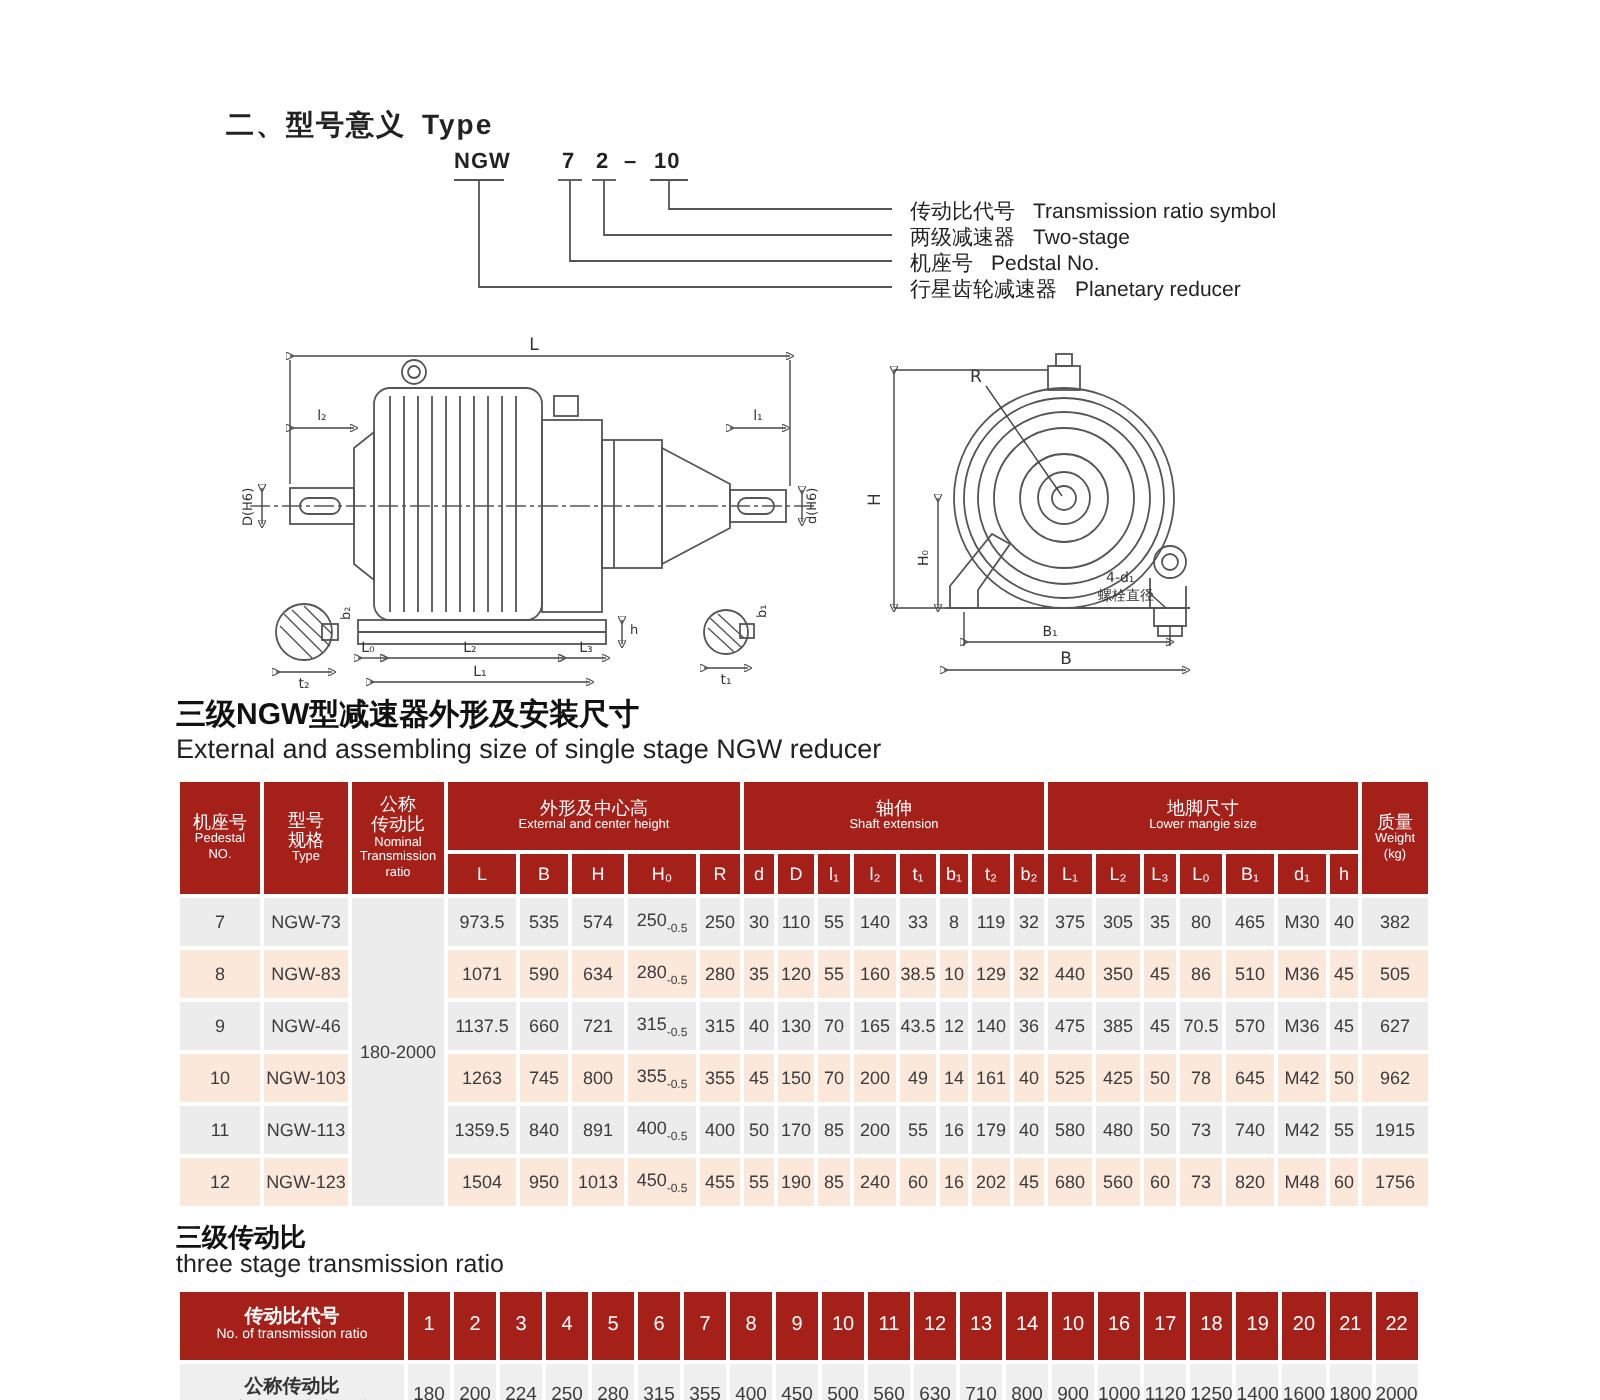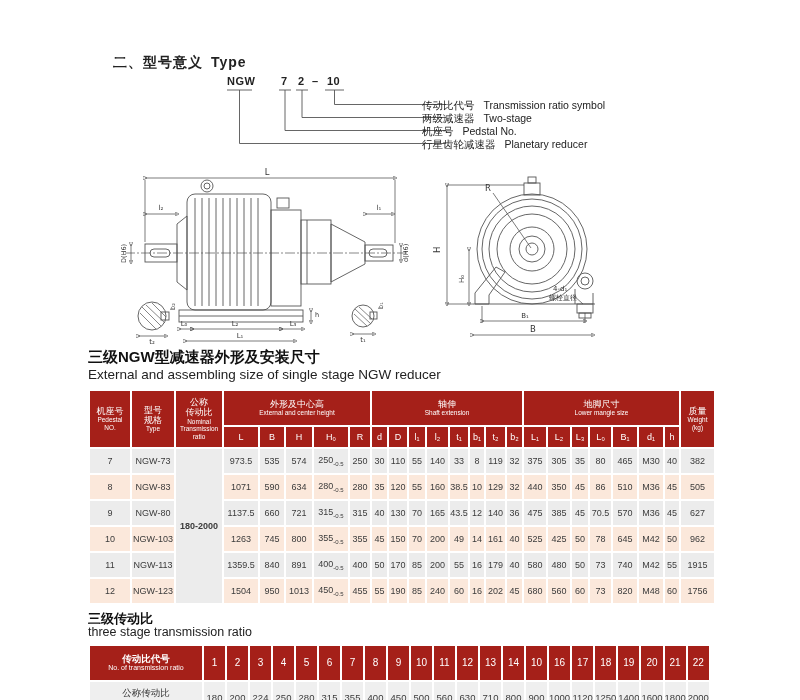--- a/index.html
+++ b/index.html
@@ -6,21 +6,21 @@
   .page{position:relative;width:800px;height:700px;background:#fff;overflow:hidden;
         font-family:"Liberation Sans",sans-serif;color:#222;margin-top:48px;}
   .abs{position:absolute;}
 
   
   .sec-head{left:113px;top:6px;font-size:14px;font-weight:bold;letter-spacing:1px;}
   .sec-head .en{margin-left:8px;}
 
   
   .code-part{position:absolute;top:27px;font-size:11px;font-weight:bold;color:#222;letter-spacing:.5px;}
-  .callout{position:absolute;left:422px;font-size:10.5px;white-space:nowrap;color:#222;}
+  .callout{position:absolute;left:455px;font-size:10.5px;white-space:nowrap;color:#222;}
   .callout .en{margin-left:9px;}
   svg{display:block;}
   svg line,svg rect,svg circle,svg path,svg polygon,svg polyline{stroke:#555;fill:none;stroke-width:.9;}
   svg .cl{stroke-dasharray:10 2 2 2;stroke-width:.7;}
   svg .dim{stroke:#444;stroke-width:.7;}
   svg .hatch{stroke-width:.7;}
   svg text{font-family:"DejaVu Sans",sans-serif;fill:#333;stroke:none;font-size:7px;}
   svg text.big{font-size:8.5px;}
 
   
@@ -35,28 +35,28 @@
   th,td{padding:0;text-align:center;vertical-align:middle;overflow:hidden;}
   th{background:var(--red,#A52019);color:#fff;font-weight:normal;line-height:1.15;}
   #t1{left:88px;top:341px;}
   #t1 .hrow1 th{height:34px;}
   #t1 .hrow2 th{height:20px;font-size:9px;}
   #t1 .zh{font-size:9px;}
   #t1 .en{font-size:6.8px;transform:scale(.95);}
   #t1 td{height:24px;font-size:9px;color:#3b3b3b;}
   #t1 tr.g td{background:var(--gray,#ECECEC);}
   #t1 tr.p td{background:var(--peach,#FBE8DB);}
-  #t1 td.ratio-cell{background:#E7E7E7;font-size:9px;font-weight:bold;}
+  #t1 td.ratio-cell{background:#E7E7E7;font-size:9px;}
   sub.tol{font-size:6px;vertical-align:sub;}
   #t2{left:88px;top:596px;}
   #t2 th{height:34px;font-size:10px;}
   #t2 th .zh{font-size:9.5px;font-weight:bold;}
   #t2 th .en{font-size:7px;}
   #t2 td{height:30px;font-size:9.5px;color:#3b3b3b;background:#EFEFEF;}
-  #t2 td .zh2{font-size:9.5px;font-weight:normal;color:#333;}
+  #t2 td .zh2{font-size:9.5px;font-weight:bold;color:#333;}
   #t2 td .en2{font-size:7px;color:#333;}
 </style>
 </head>
 <body>
 
 <div class="page">
 
   <div class="abs sec-head">
     <span>二、型号意义</span><span class="en">Type</span>
   </div>
@@ -355,21 +355,21 @@
           <td>350</td>
           <td>45</td>
           <td>86</td>
           <td>510</td>
           <td>M36</td>
           <td>45</td>
           <td>505</td>
         </tr>
         <tr class="g">
           <td>9</td>
-          <td>NGW-80</td>
+          <td>NGW-46</td>
           <td>1137.5</td>
           <td>660</td>
           <td>721</td>
           <td>315<sub class="tol">-0.5</sub></td>
           <td>315</td>
           <td>40</td>
           <td>130</td>
           <td>70</td>
           <td>165</td>
           <td>43.5</td>

